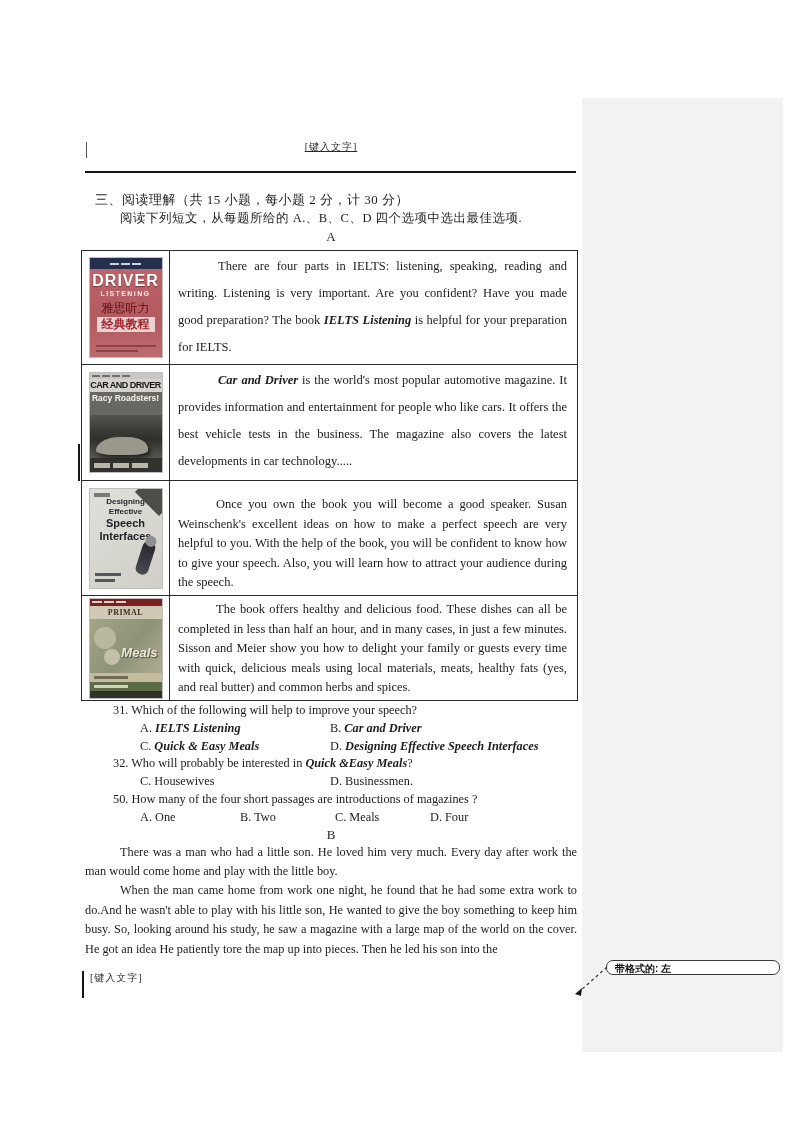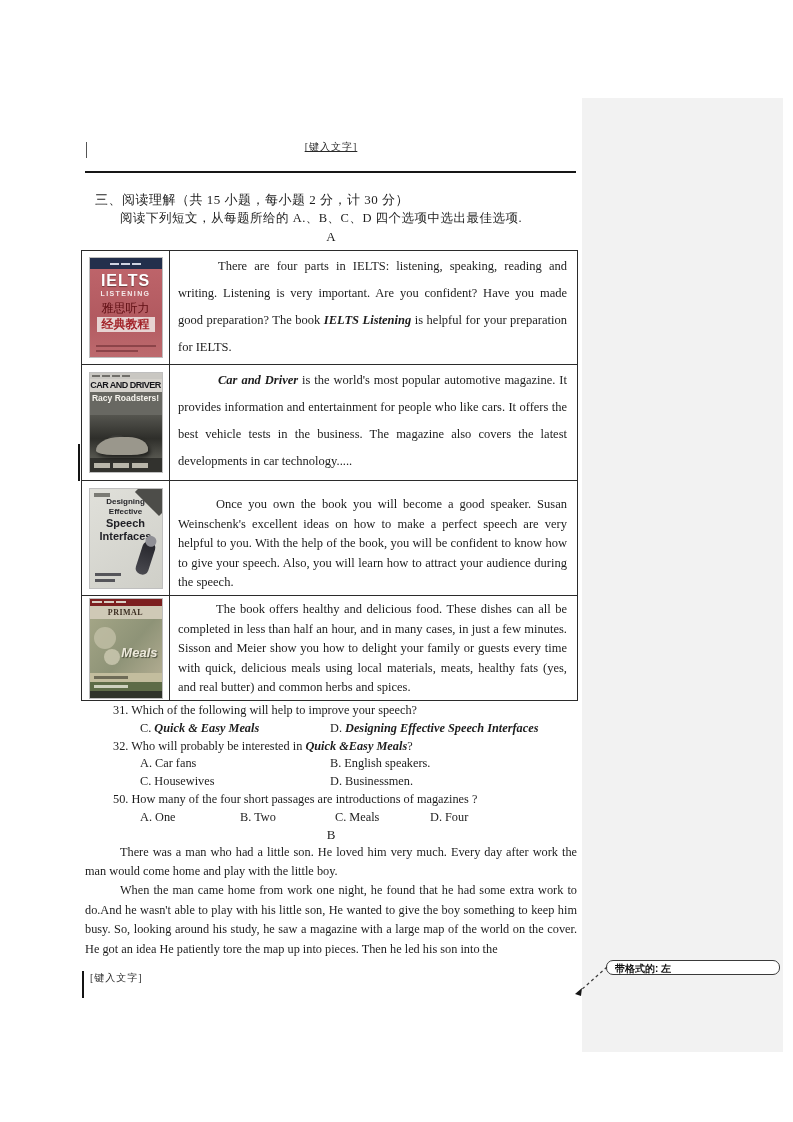--- a/index.html
+++ b/index.html
@@ -119,21 +119,21 @@
 <div class="abs booktable">
 
   <div class="trow r1">
     <div class="tcell-img">
       <div class="cover cv1">
         <div class="cv1-top">
             <i></i>
             <i></i>
             <i></i>
           </div>
-        <div class="cv1-title">IELTS</div>
+        <div class="cv1-title">DRIVER</div>
         <div class="cv1-sub">LISTENING</div>
         <div class="cv1-cn1">雅思听力</div>
         <div class="cv1-cn2">经典教程</div>
         <div class="cv1-foot">
             <i></i>
             <i style="width:70%"></i>
           </div>
       </div>
     </div>
     <div class="tcell-txt lh-wide"><span>There are four parts in IELTS: listening, speaking, reading and writing. Listening is very important. Are you confident? Have you made good preparation? The book </span><span class="tb">IELTS Listening</span><span> is helpful for your preparation for IELTS.</span></div>
@@ -205,28 +205,28 @@
         <div class="cv4-base"></div>
       </div>
     </div>
     <div class="tcell-txt lh-tight"><span>The book offers healthy and delicious food. These dishes can all be completed in less than half an hour, and in many cases, in just a few minutes. Sisson and Meier show you how to delight your family or guests every time with quick, delicious meals using local materials, meats, healthy fats (yes, and real butter) and common herbs and spices.</span></div>
   </div>
 </div>
 
 <div class="abs flow">
   <div class="qline"><span>31. Which of the following will help to improve your speech?</span></div>
   <div class="optline">
+    <span class="o1"><span>A. </span><span class="tb">IELTS Listening</span></span>
+    <span><span>B. </span><span class="tb">Car and Driver</span></span>
+  </div>
+  <div class="optline">
     <span class="o1"><span>C. </span><span class="tb">Quick &amp; Easy Meals</span></span>
     <span><span>D. </span><span class="tb">Designing Effective Speech Interfaces</span></span>
   </div>
   <div class="qline"><span>32. Who will probably be interested in </span><span class="tb">Quick &amp;Easy Meals</span><span>?</span></div>
-  <div class="optline">
-    <span class="o1"><span>A. Car fans</span></span>
-    <span><span>B. English speakers.</span></span>
-  </div>
   <div class="optline">
     <span class="o1"><span>C. Housewives</span></span>
     <span><span>D. Businessmen.</span></span>
   </div>
   <div class="qline"><span>50. How many of the four short passages are introductions of magazines ?</span></div>
   <div class="optline optline4">
     <span class="s1"><span>A. One</span></span>
     <span class="s2"><span>B. Two</span></span>
     <span class="s3"><span>C. Meals</span></span>
     <span><span>D. Four</span></span>

